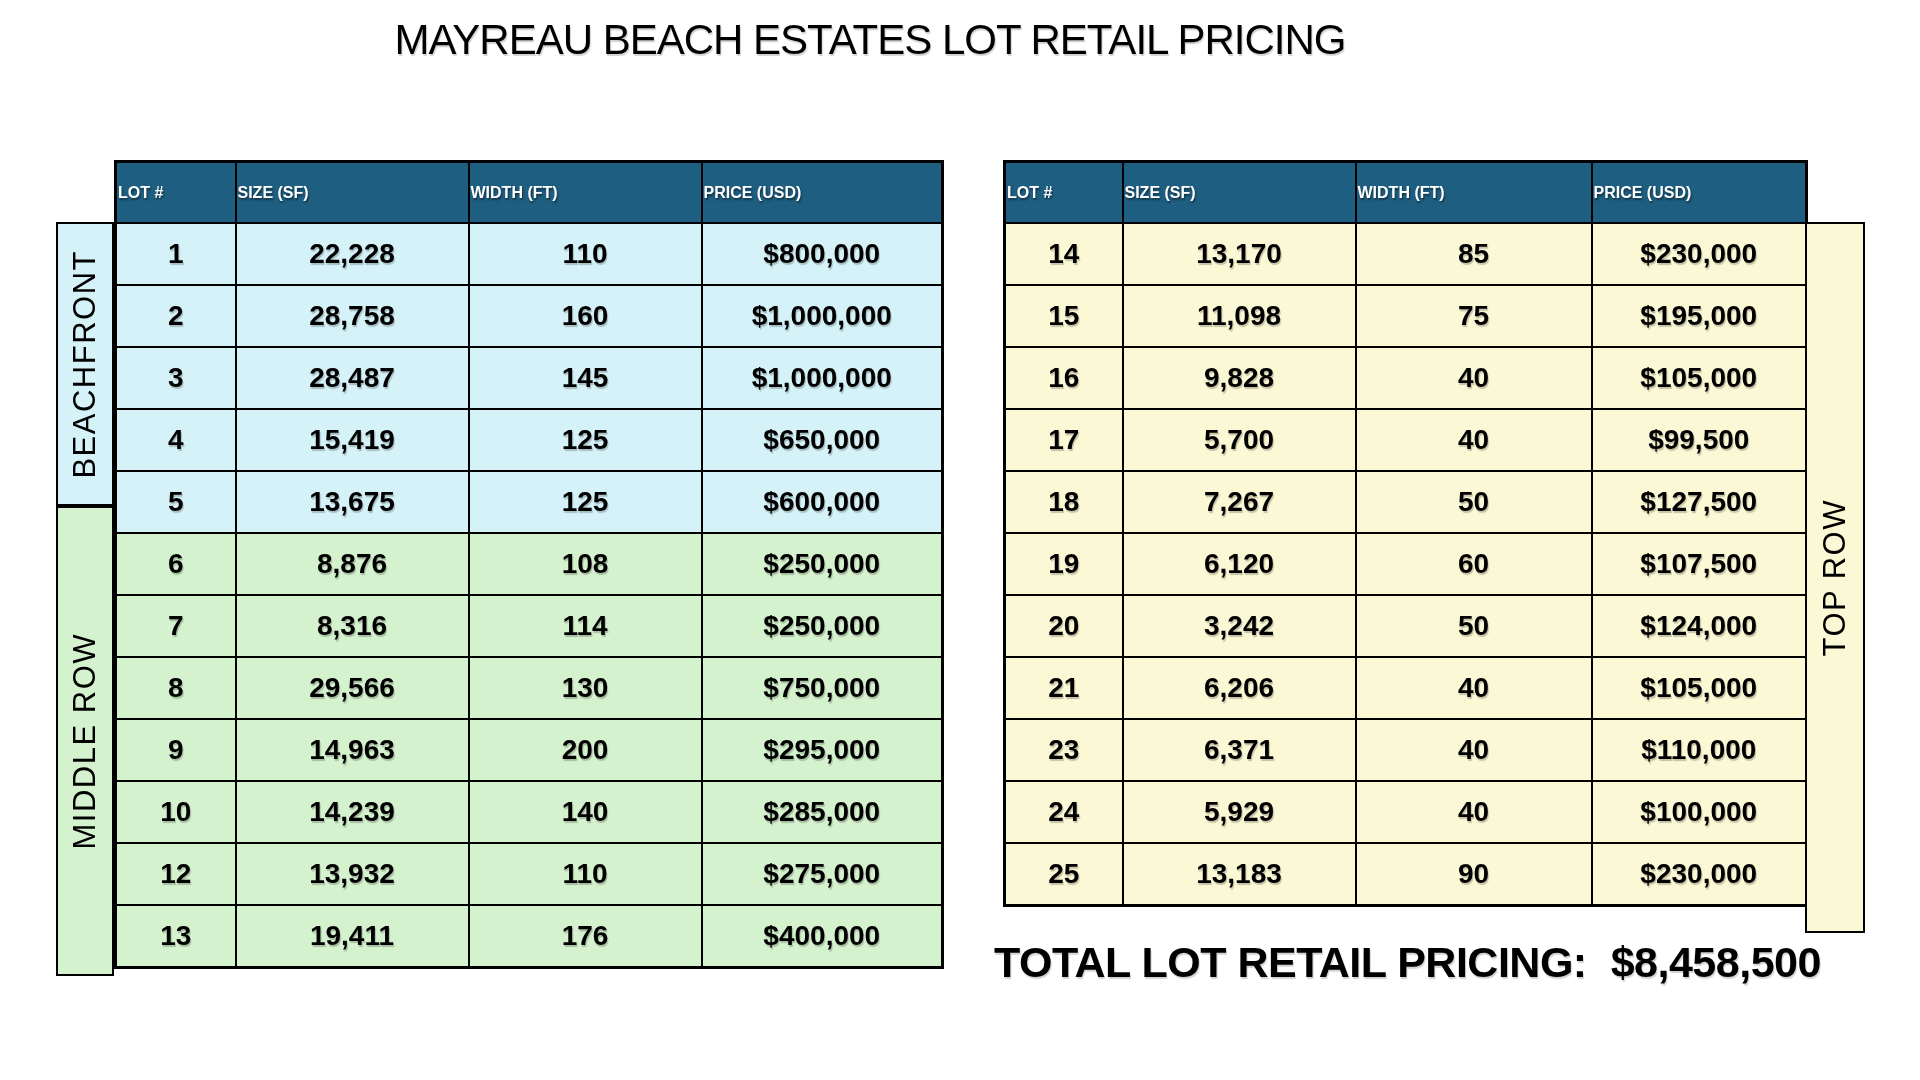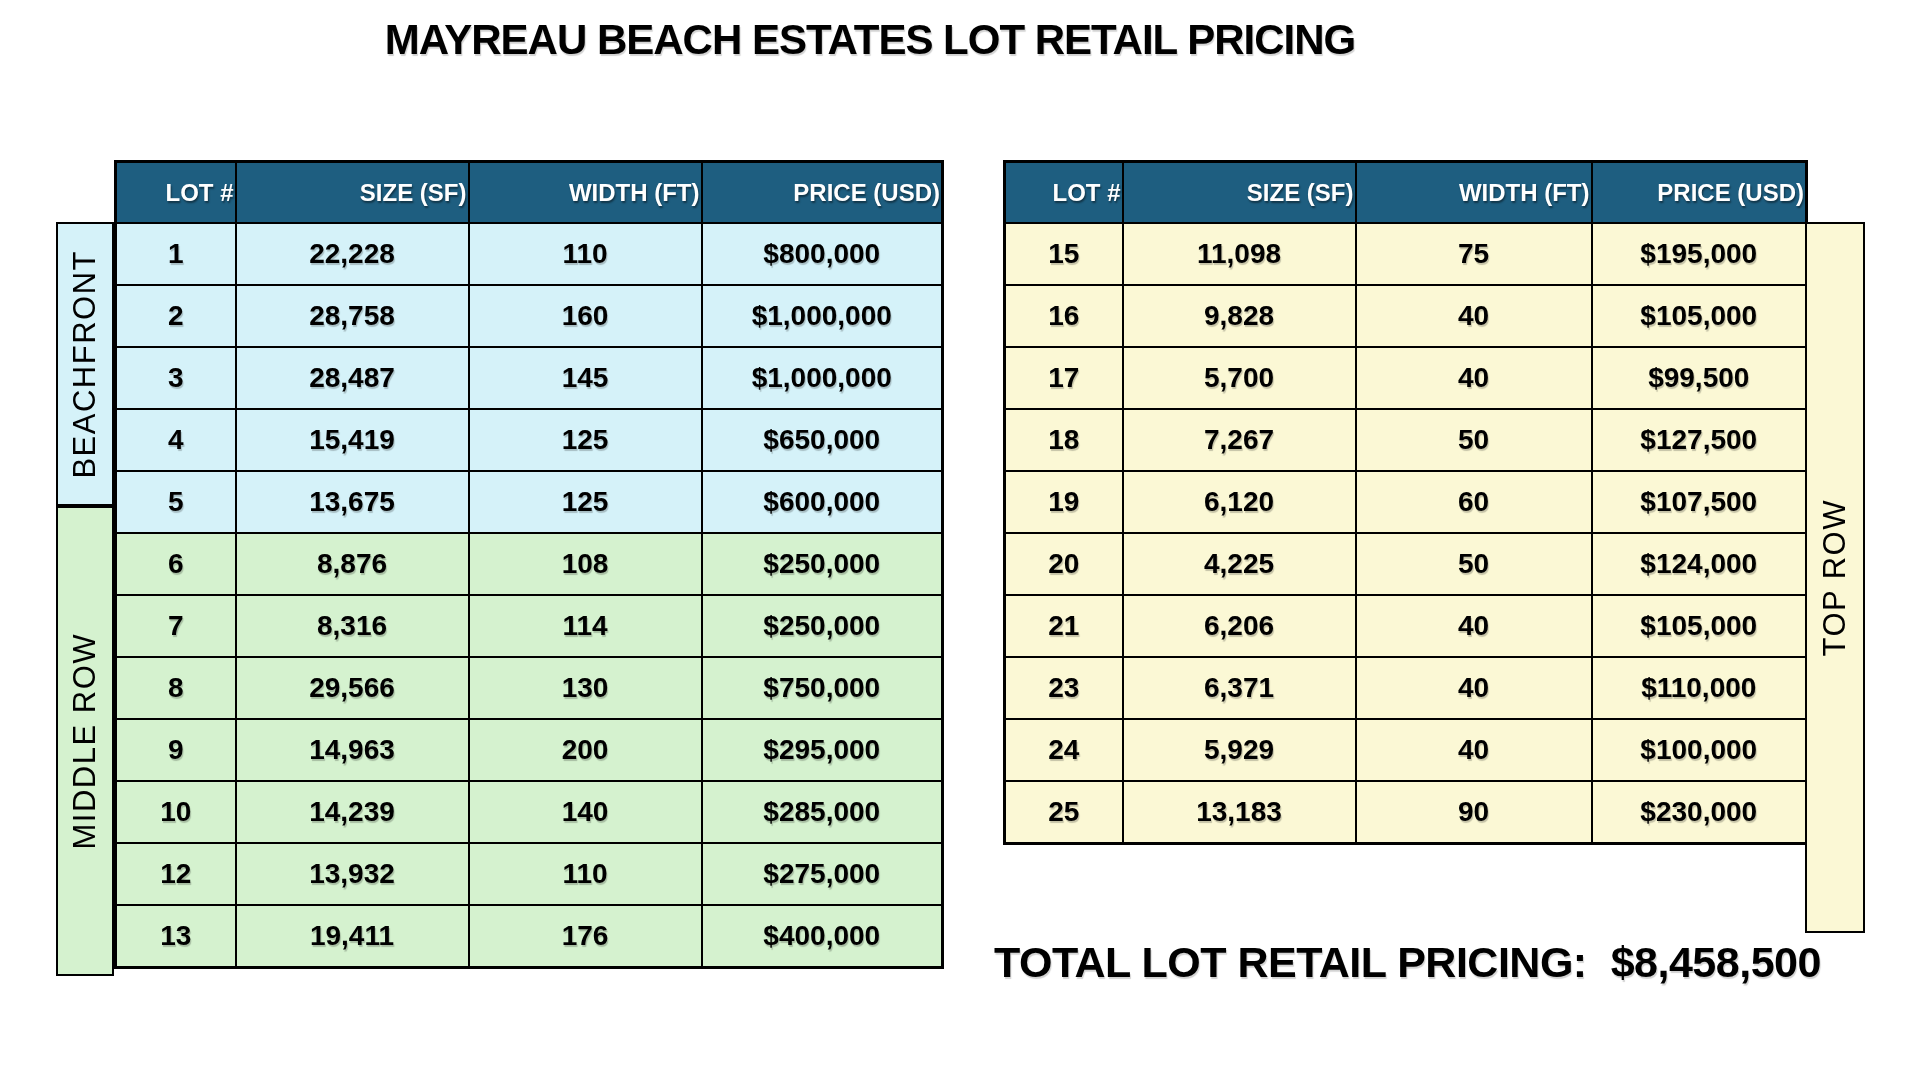--- a/index.html
+++ b/index.html
@@ -13,34 +13,34 @@
     --text:#000000;
   }
   html,body{margin:0;padding:0;}
   body{background:#fff;font-family:"Liberation Sans",sans-serif;}
   .page{
     position:relative;width:1920px;height:1080px;
     background:var(--page-bg);overflow:hidden;
   }
   .title{
     position:absolute;left:348px;top:16px;width:1044px;margin:0;
-    text-align:center;font-size:42px;font-weight:bold;letter-spacing:-1px;
+    text-align:center;font-size:42px;font-weight:normal;letter-spacing:-1px;
     color:var(--text);white-space:nowrap;
     text-shadow:1px 2px 1px rgba(0,0,0,0.18);
   }
   table.lot-table{
     position:absolute;border-collapse:collapse;table-layout:fixed;
     border:3px solid var(--border);
   }
   #table-left{left:114px;top:160px;width:827px;}
   #table-right{left:1003px;top:160px;width:802px;}
   .lot-table th{
     background:var(--header-bg);color:var(--header-text);
-    font-size:24px;font-weight:bold;height:57px;
-    border:2px solid var(--border);text-align:right;
+    font-size:16px;font-weight:bold;height:57px;
+    border:2px solid var(--border);text-align:left;
     text-shadow:1px 2px 2px rgba(0,0,0,0.45);
     letter-spacing:0px;
   }
   .lot-table td{
     font-size:28px;font-weight:bold;color:var(--text);
     height:58px;border:2px solid var(--border);text-align:center;
     text-shadow:1px 1.5px 1px rgba(0,0,0,0.22);
   }
   tr.beachfront td{background:var(--beachfront-bg);}
   tr.middle-row td{background:var(--middle-bg);}
@@ -186,20 +186,26 @@
     <thead>
         <tr>
           <th>LOT #</th>
           <th>SIZE (SF)</th>
           <th>WIDTH (FT)</th>
           <th>PRICE (USD)</th>
         </tr>
       </thead>
     <tbody>
         <tr class="top-row">
+          <td>14</td>
+          <td>13,170</td>
+          <td>85</td>
+          <td>$230,000</td>
+        </tr>
+        <tr class="top-row">
           <td>15</td>
           <td>11,098</td>
           <td>75</td>
           <td>$195,000</td>
         </tr>
         <tr class="top-row">
           <td>16</td>
           <td>9,828</td>
           <td>40</td>
           <td>$105,000</td>
@@ -217,21 +223,21 @@
           <td>$127,500</td>
         </tr>
         <tr class="top-row">
           <td>19</td>
           <td>6,120</td>
           <td>60</td>
           <td>$107,500</td>
         </tr>
         <tr class="top-row">
           <td>20</td>
-          <td>4,225</td>
+          <td>3,242</td>
           <td>50</td>
           <td>$124,000</td>
         </tr>
         <tr class="top-row">
           <td>21</td>
           <td>6,206</td>
           <td>40</td>
           <td>$105,000</td>
         </tr>
         <tr class="top-row">

